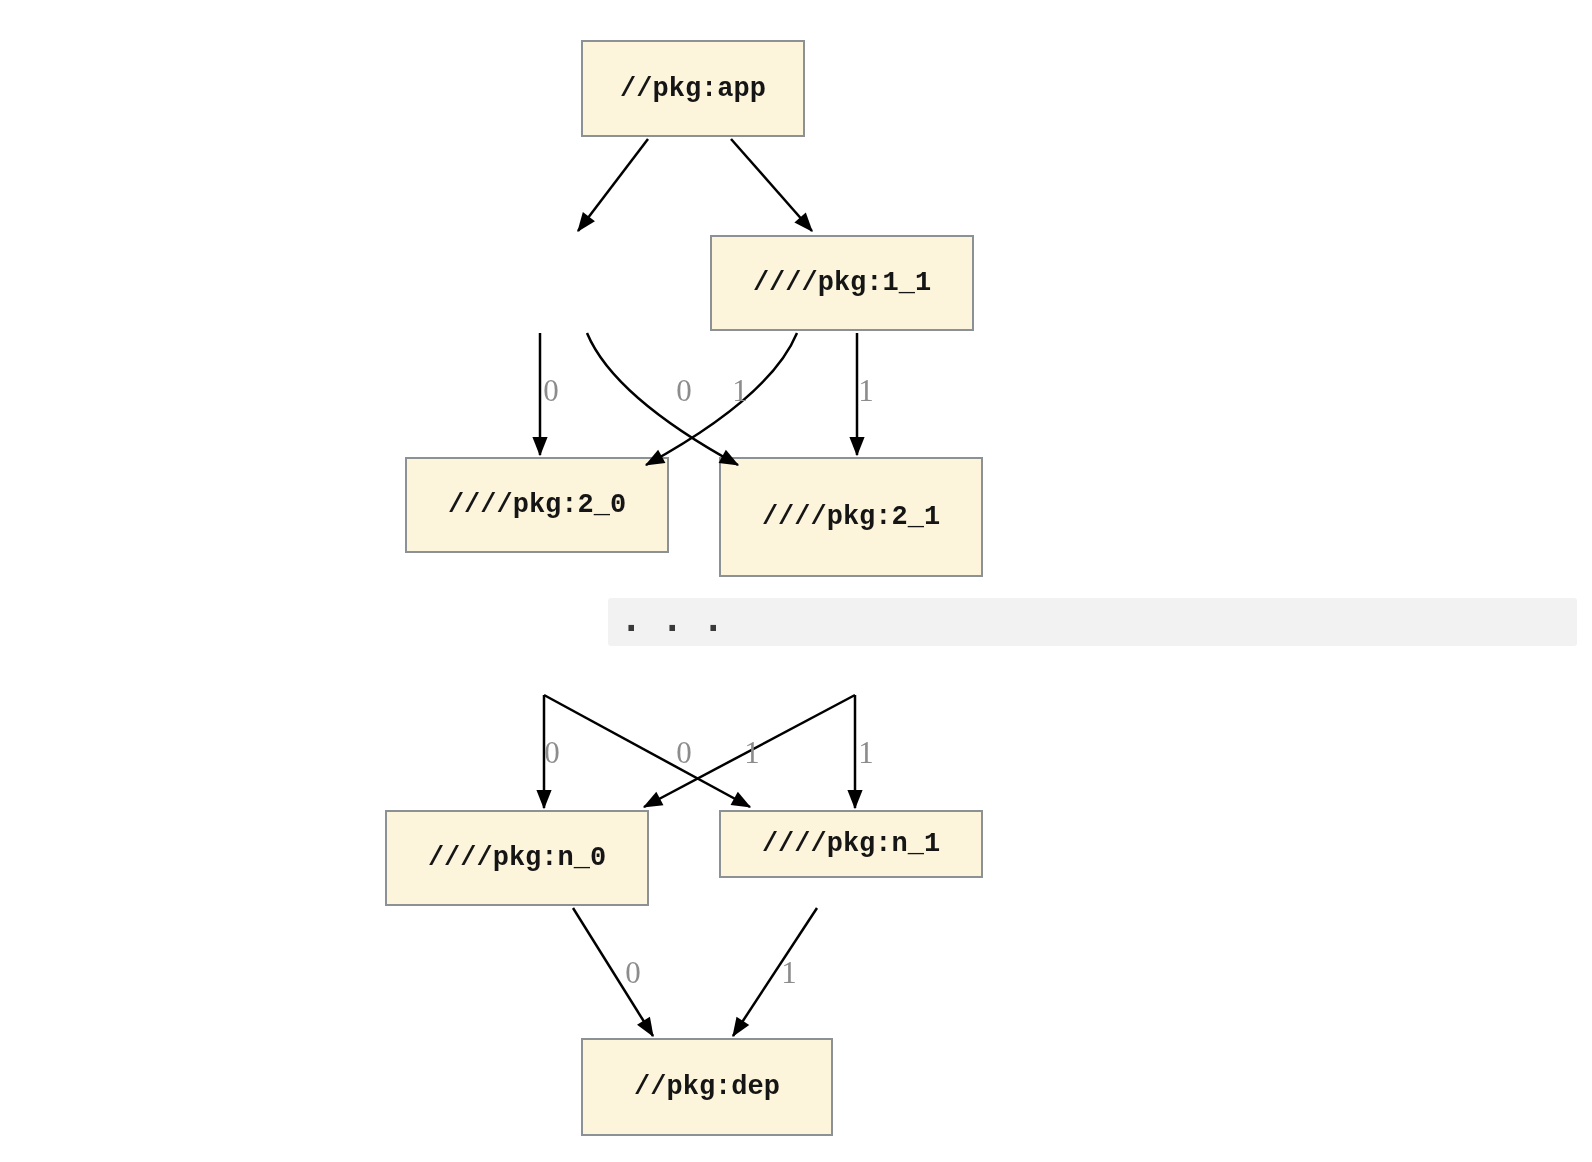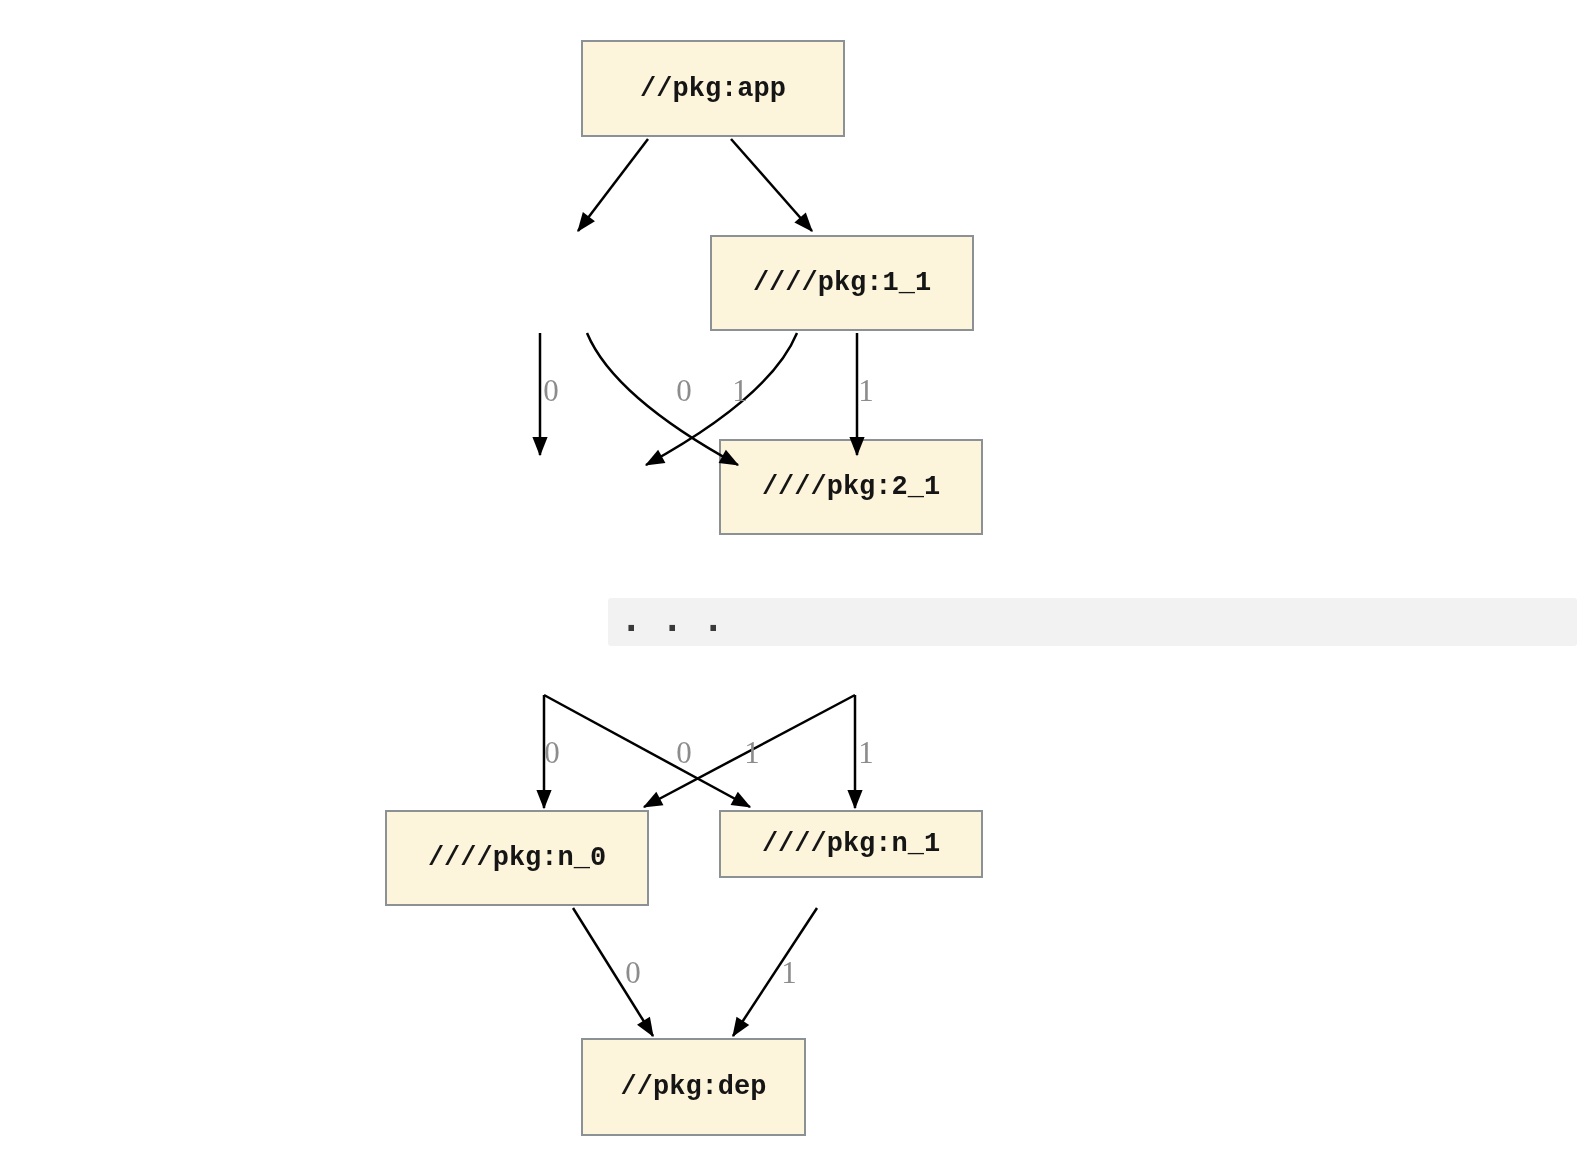--- a/index.html
+++ b/index.html
@@ -87,44 +87,47 @@
 
     <path class="edge" d="M 544,695 L 544,808" marker-end="url(#arw)"></path>
     <path class="edge" d="M 544,695 L 750,807" marker-end="url(#arw)"></path>
     <path class="edge" d="M 855,695 L 644,807" marker-end="url(#arw)"></path>
     <path class="edge" d="M 855,695 L 855,808" marker-end="url(#arw)"></path>
 
     <path class="edge" d="M 573,908 L 653,1036" marker-end="url(#arw)"></path>
     <path class="edge" d="M 817,908 L 733,1036" marker-end="url(#arw)"></path>
   </svg>
 
-  <div class="node" style="left:581px;top:40px;width:264px;height:97px">
+  <div class="node" style="left:581px;top:40px;width:224px;height:97px">
     <span class="node-label">//pkg:app</span>
   </div>
 
   <div class="node" style="left:710px;top:235px;width:264px;height:96px">
     <span class="node-label">////pkg:1_1</span>
   </div>
 
-  <div class="node" style="left:719px;top:439px;width:264px;height:96px">
+  <div class="node" style="left:405px;top:457px;width:264px;height:96px">
+    <span class="node-label">////pkg:2_0</span>
+  </div>
+  <div class="node" style="left:719px;top:457px;width:264px;height:120px">
     <span class="node-label">////pkg:2_1</span>
   </div>
 
   <div class="ellipsis-bar">
     <span class="ellipsis-dots">. . .</span>
   </div>
 
   <div class="node" style="left:385px;top:810px;width:264px;height:96px">
     <span class="node-label">////pkg:n_0</span>
   </div>
   <div class="node" style="left:719px;top:810px;width:264px;height:68px">
     <span class="node-label">////pkg:n_1</span>
   </div>
 
-  <div class="node" style="left:581px;top:1038px;width:225px;height:98px">
+  <div class="node" style="left:581px;top:1038px;width:252px;height:98px">
     <span class="node-label">//pkg:dep</span>
   </div>
 
   <span class="edge-label" style="left:551px;top:390px">0</span>
   <span class="edge-label" style="left:684px;top:390px">0</span>
   <span class="edge-label" style="left:740px;top:390px">1</span>
   <span class="edge-label" style="left:866px;top:390px">1</span>
 
   <span class="edge-label" style="left:552px;top:752px">0</span>
   <span class="edge-label" style="left:684px;top:752px">0</span>

